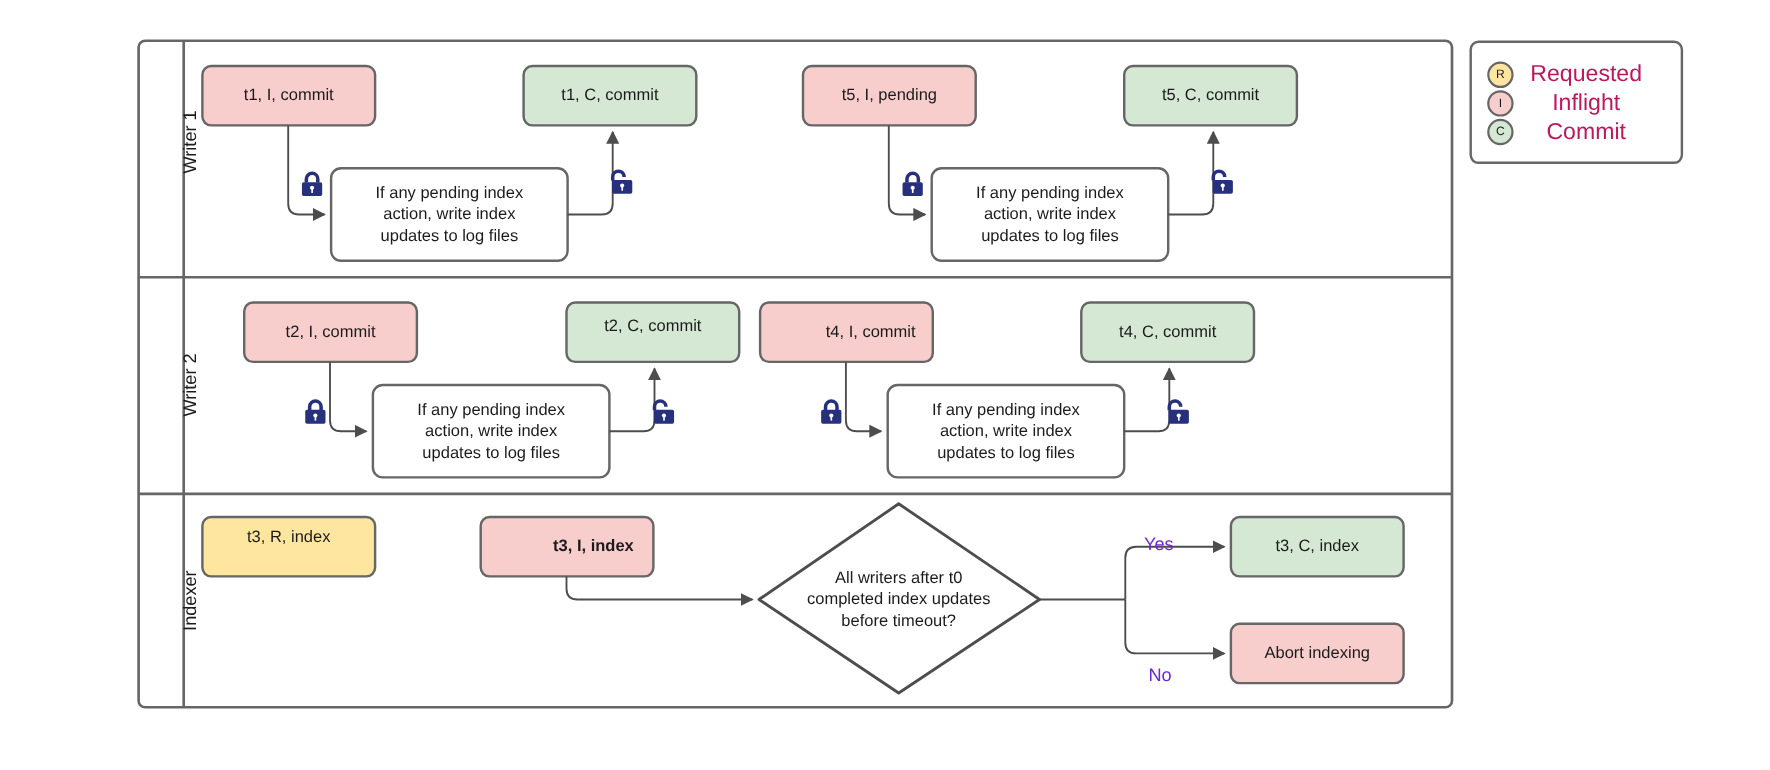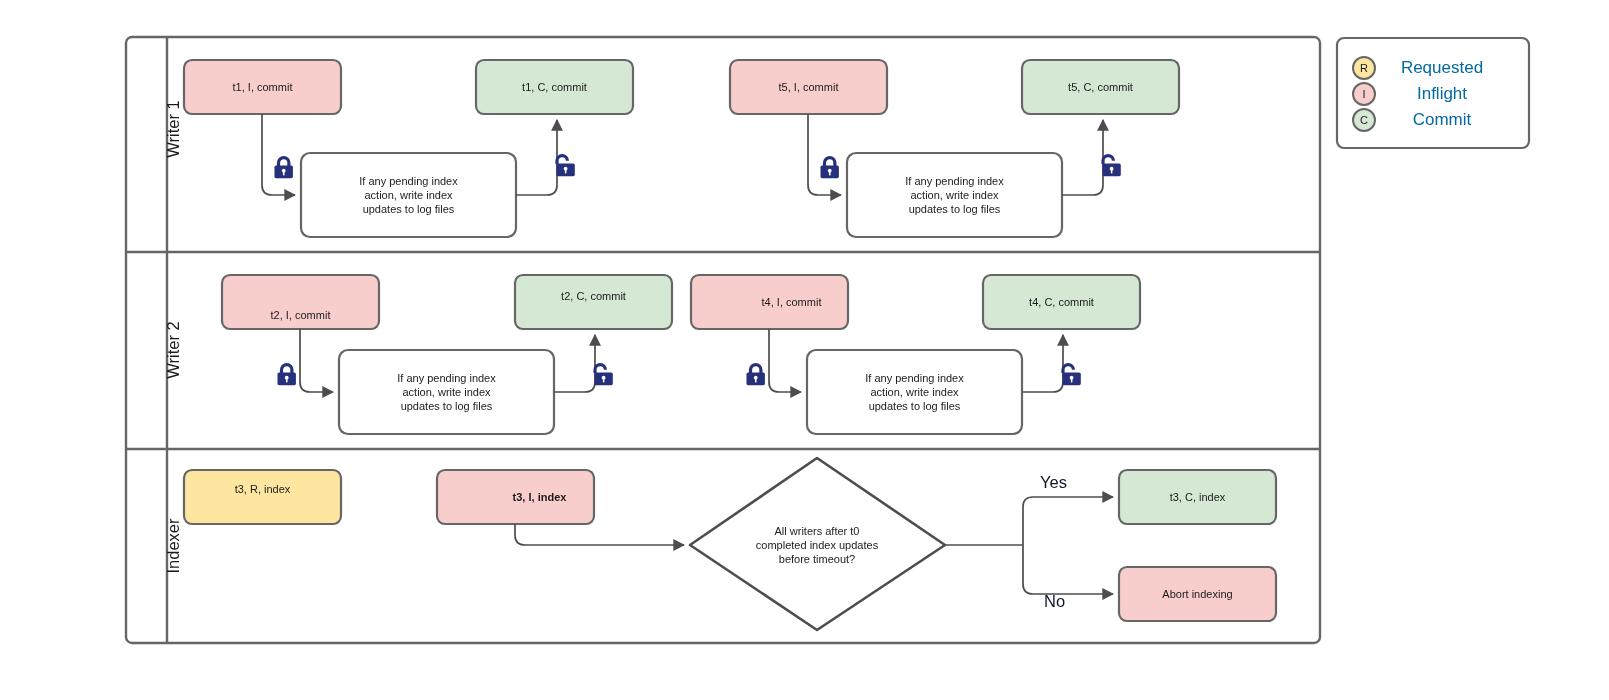--- a/index.html
+++ b/index.html
@@ -12,43 +12,43 @@
   }
   #stage{position:absolute;left:0;top:0;width:1609px;height:700px;}
   svg#canvas{position:absolute;left:0;top:0;width:1609px;height:700px;}
 
   
   .tx{
     position:absolute;
     display:flex;align-items:center;justify-content:center;
     text-align:center;
     line-height:1.28;
-    font-size:11px;
+    font-size:15px;
     color:#1b1b1b;
     pointer-events:none;
     white-space:pre-line;
   }
   .lane-label{
     position:absolute;
     display:flex;align-items:center;justify-content:center;
     font-size:16.5px;color:#1b1b1b;
     transform-origin:center center;
   }
   .legend-txt{
-    position:absolute;font-size:17px;color:#0369a1;
+    position:absolute;font-size:21px;color:#be185d;
     display:flex;align-items:center;justify-content:center;
     width:120px;
   }
   .legend-letter{
     position:absolute;font-size:11px;font-weight:400;color:#1b1b1b;
     display:flex;align-items:center;justify-content:center;
     width:20px;height:20px;
   }
   .yn{
-    position:absolute;font-size:16.5px;color:#0f172a;
+    position:absolute;font-size:16.5px;color:#6d28d9;margin-top:13px;
   }
 </style>
 </head>
 <body>
 
 <div id="stage">
 
   <svg id="canvas" viewBox="0 0 1609 700">
     <defs>
       <marker id="arrow" viewBox="0 0 10 10" refX="9" refY="5" markerWidth="7" markerHeight="7" orient="auto-start-reverse">
@@ -171,30 +171,30 @@
       <circle cx="1364" cy="120" r="11" fill="#d5e8d4" stroke="#666666" stroke-width="2"></circle>
     </g>
   </svg>
 
   <div class="lane-label" style="left:83px; top:117px; width:180px; height:24px; transform:rotate(-90deg);">Writer 1</div>
   <div class="lane-label" style="left:64px; top:338px; width:218px; height:24px; transform:rotate(-90deg);">Writer 2</div>
   <div class="lane-label" style="left:50px; top:534px; width:246px; height:24px; transform:rotate(-90deg);">Indexer</div>
 
   <div class="tx" style="left:184px; top:60px; width:157px; height:54px;">t1, I, commit</div>
   <div class="tx" style="left:476px; top:60px; width:157px; height:54px;">t1, C, commit</div>
-  <div class="tx" style="left:730px; top:60px; width:157px; height:54px;">t5, I, commit</div>
+  <div class="tx" style="left:730px; top:60px; width:157px; height:54px;">t5, I, pending</div>
   <div class="tx" style="left:1022px; top:60px; width:157px; height:54px;">t5, C, commit</div>
   <div class="tx" style="left:301px; top:153px; width:215px; height:84px;">If any pending index
 action, write index
 updates to log files</div>
   <div class="tx" style="left:847px; top:153px; width:215px; height:84px;">If any pending index
 action, write index
 updates to log files</div>
 
-  <div class="tx" style="left:222px; top:275px; width:157px; height:54px;margin-top:13px;">t2, I, commit</div>
+  <div class="tx" style="left:222px; top:275px; width:157px; height:54px;">t2, I, commit</div>
   <div class="tx" style="left:515px; top:275px; width:157px; height:43px;">t2, C, commit</div>
   <div class="tx" style="left:691px; top:275px; width:157px; height:54px;padding-left:22px;">t4, I, commit</div>
   <div class="tx" style="left:983px; top:275px; width:157px; height:54px;text-align:right;">t4, C, commit</div>
   <div class="tx" style="left:339px; top:350px; width:215px; height:84px;">If any pending index
 action, write index
 updates to log files</div>
   <div class="tx" style="left:807px; top:350px; width:215px; height:84px;">If any pending index
 action, write index
 updates to log files</div>
 

